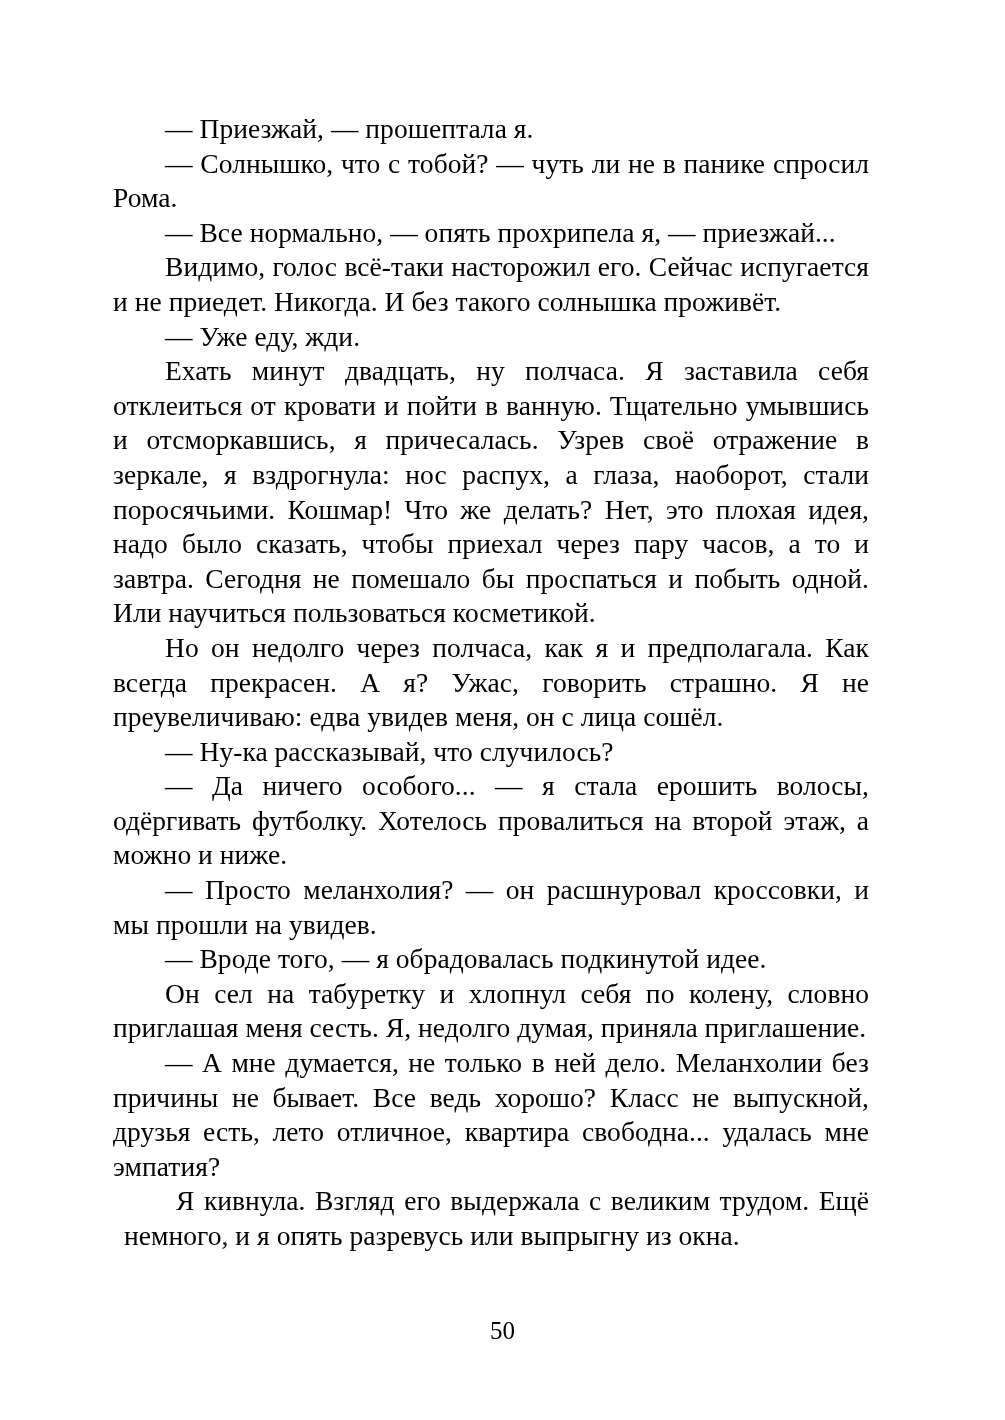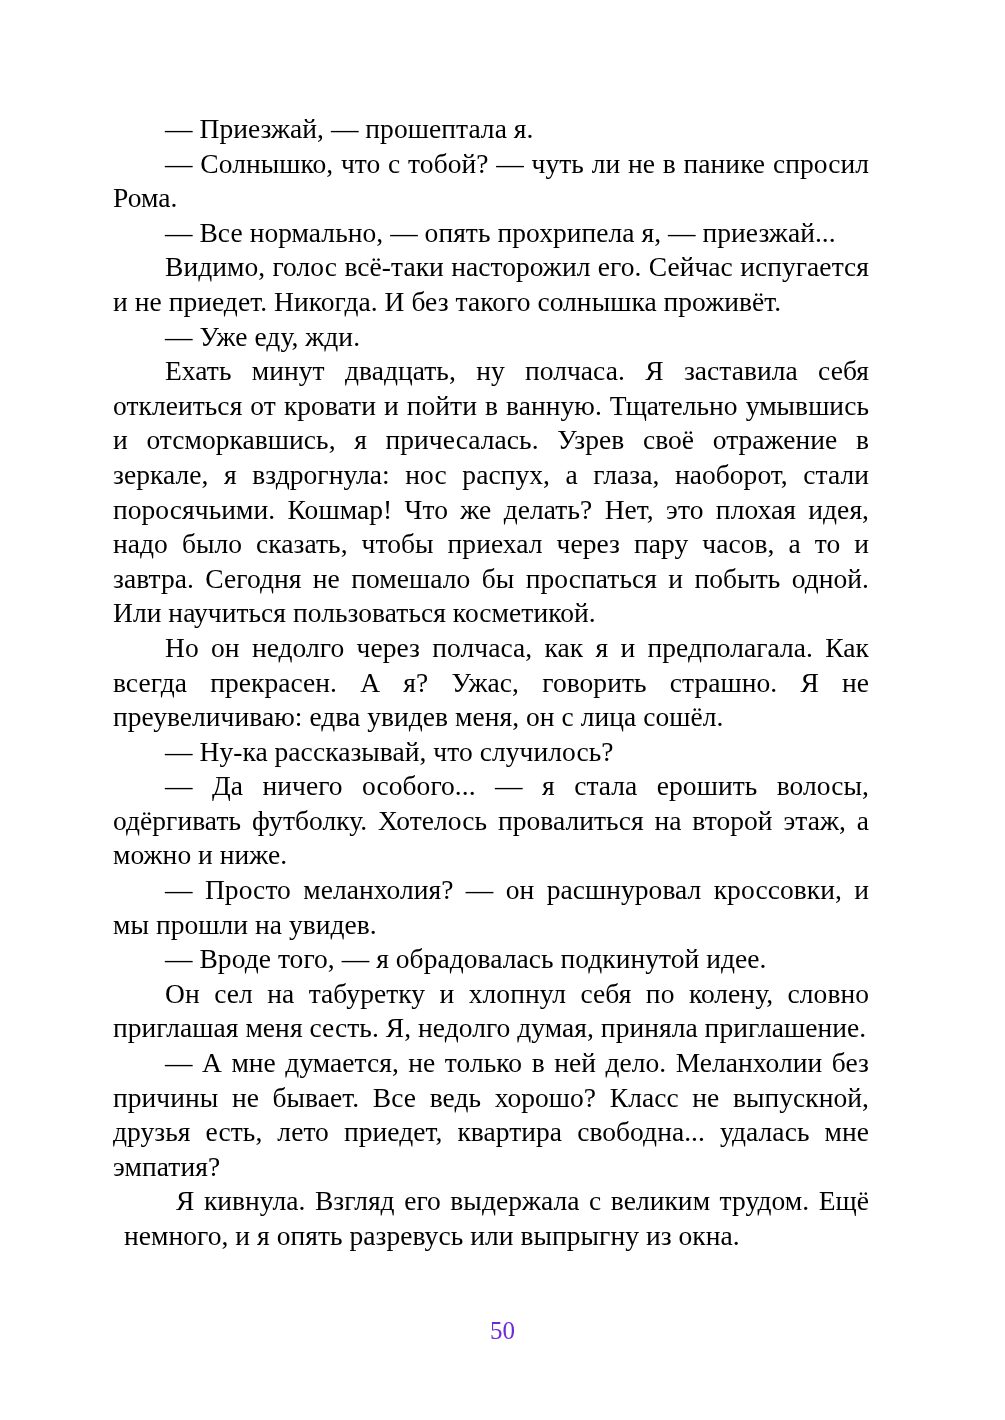--- a/index.html
+++ b/index.html
@@ -57,40 +57,40 @@
 
   #folio {
     position: absolute;
     left: 0;
     top: 1316px;
     width: 1005px;
     text-align: center;
     font-size: 25px;
     line-height: 30px;
     font-family: "Liberation Serif", "DejaVu Serif", serif;
-    color: #6d28d9;
+    color: #000000;
   }
 </style>
 </head>
 <body>
 
 <div id="page">
 
   <div id="text-block">
     <p class="para">— Приезжай, — прошептала я.</p>
     <p class="para">— Солнышко, что с тобой? — чуть ли не в панике спросил Рома.</p>
     <p class="para">— Все нормально, — опять прохрипела я, — приезжай...</p>
     <p class="para">Видимо, голос всё-таки насторожил его. Сейчас испугается и не приедет. Никогда. И без такого солнышка проживёт.</p>
     <p class="para">— Уже еду, жди.</p>
     <p class="para">Ехать минут двадцать, ну полчаса. Я заставила себя отклеиться от кровати и пойти в ванную. Тщательно умывшись и отсморкавшись, я причесалась. Узрев своё отражение в зеркале, я вздрогнула: нос распух, а глаза, наоборот, стали поросячьими. Кошмар! Что же делать? Нет, это плохая идея, надо было сказать, чтобы приехал через пару часов, а то и завтра. Сегодня не помешало бы проспаться и побыть одной. Или научиться пользоваться косметикой.</p>
     <p class="para">Но он недолго через полчаса, как я и предполагала. Как всегда прекрасен. А я? Ужас, говорить страшно. Я не преувеличиваю: едва увидев меня, он с лица сошёл.</p>
     <p class="para">— Ну-ка рассказывай, что случилось?</p>
     <p class="para">— Да ничего особого... — я стала ерошить волосы, одёргивать футболку. Хотелось провалиться на второй этаж, а можно и ниже.</p>
     <p class="para">— Просто меланхолия? — он расшнуровал кроссовки, и мы прошли на увидев.</p>
     <p class="para">— Вроде того, — я обрадовалась подкинутой идее.</p>
     <p class="para">Он сел на табуретку и хлопнул себя по колену, словно приглашая меня сесть. Я, недолго думая, приняла приглашение.</p>
-    <p class="para">— А мне думается, не только в ней дело. Меланхолии без причины не бывает. Все ведь хорошо? Класс не выпускной, друзья есть, лето приедет, квартира свободна... удалась мне эмпатия?</p>
+    <p class="para">— А мне думается, не только в ней дело. Меланхолии без причины не бывает. Все ведь хорошо? Класс не выпускной, друзья есть, лето отличное, квартира свободна... удалась мне эмпатия?</p>
     <p class="para">Я кивнула. Взгляд его выдержала с великим трудом. Ещё немного, и я опять разревусь или выпрыгну из окна.</p>
   </div>
 
   <div id="folio">50</div>
 
 </div>
 
 </body></html>

